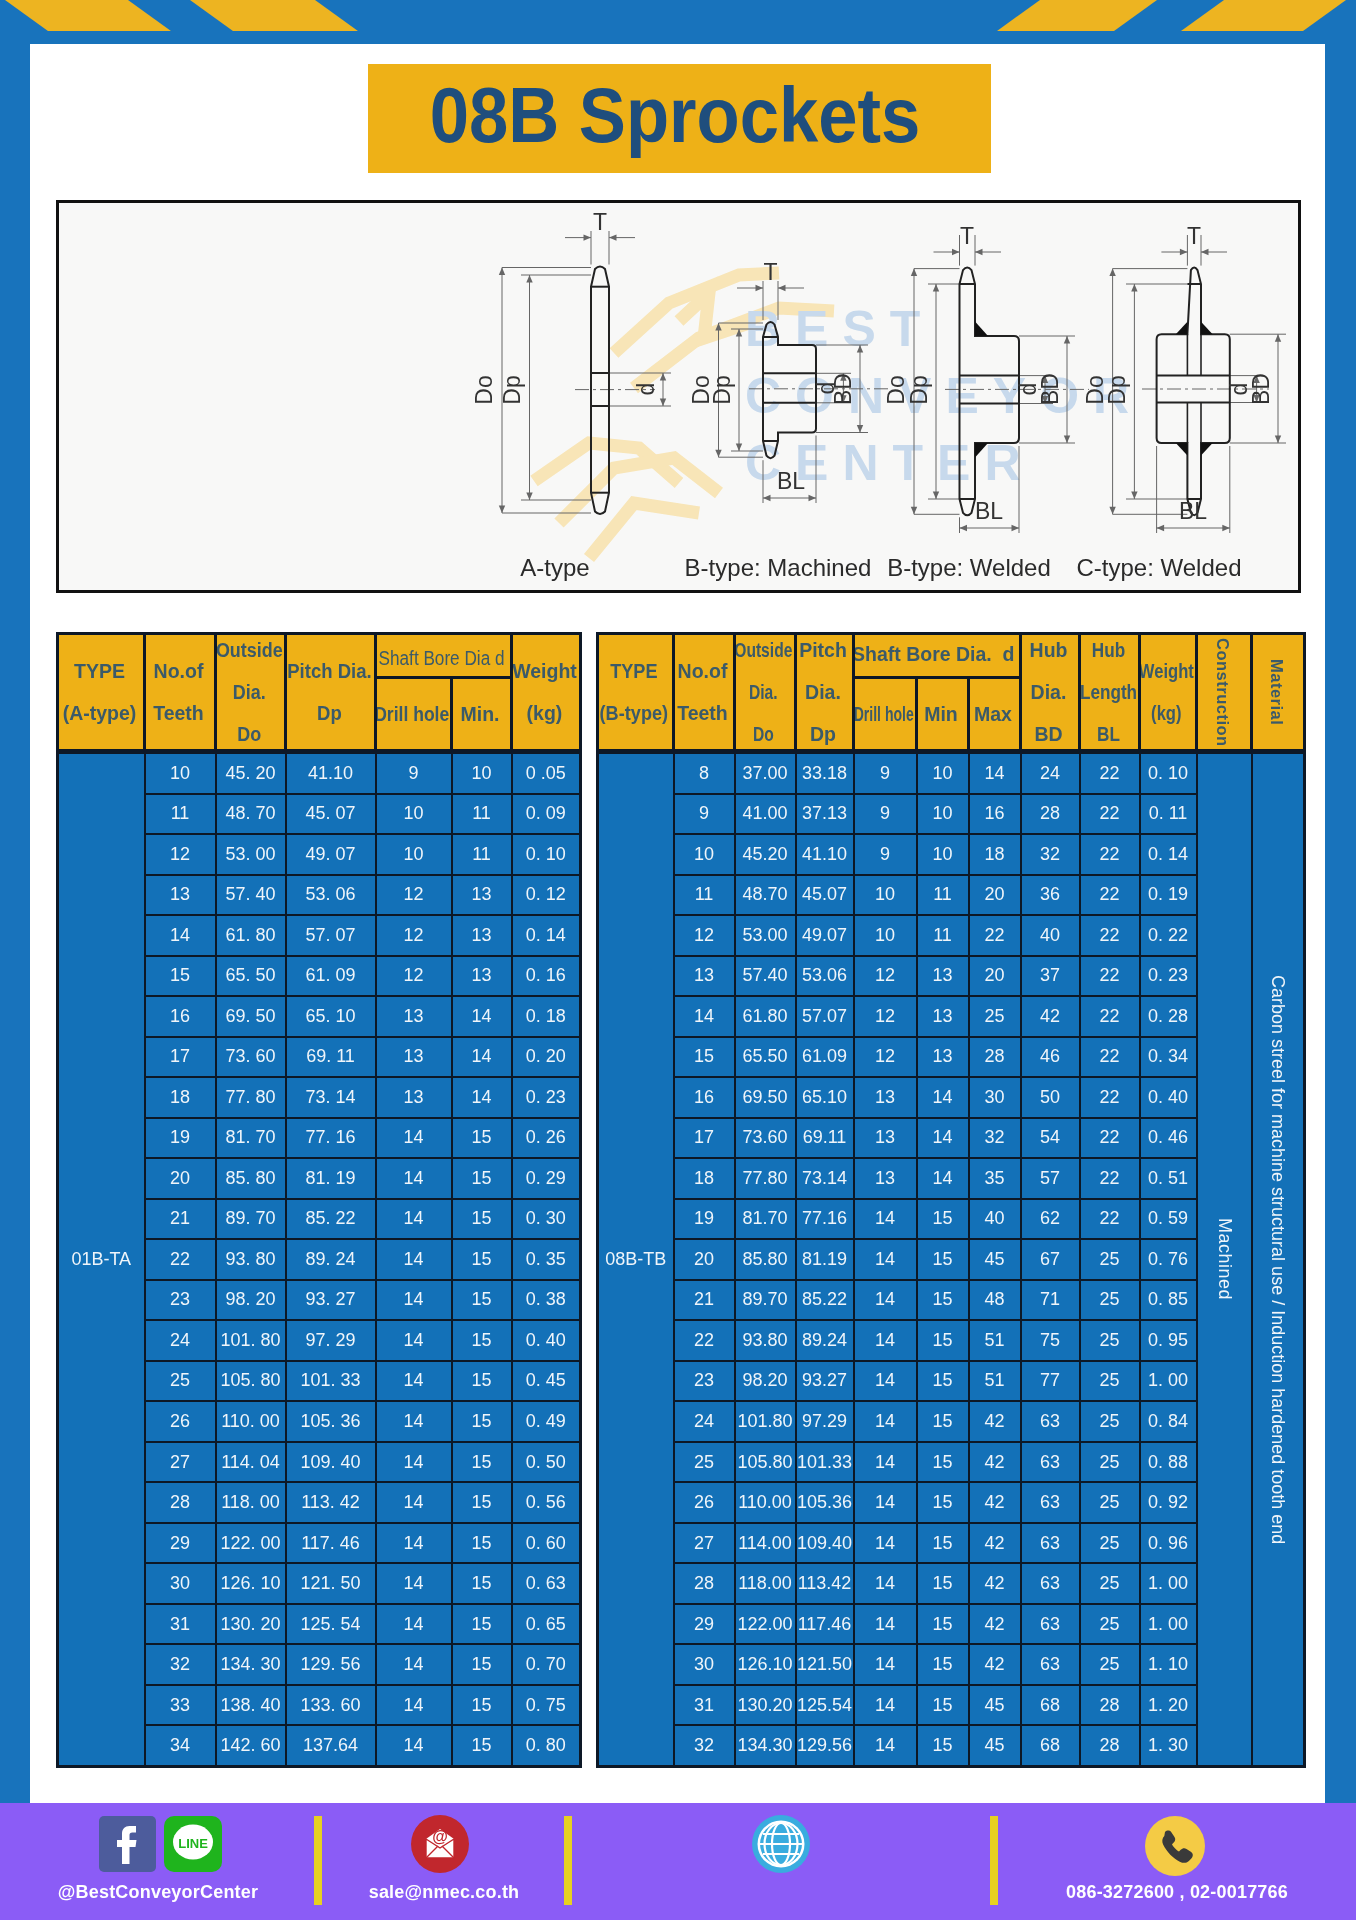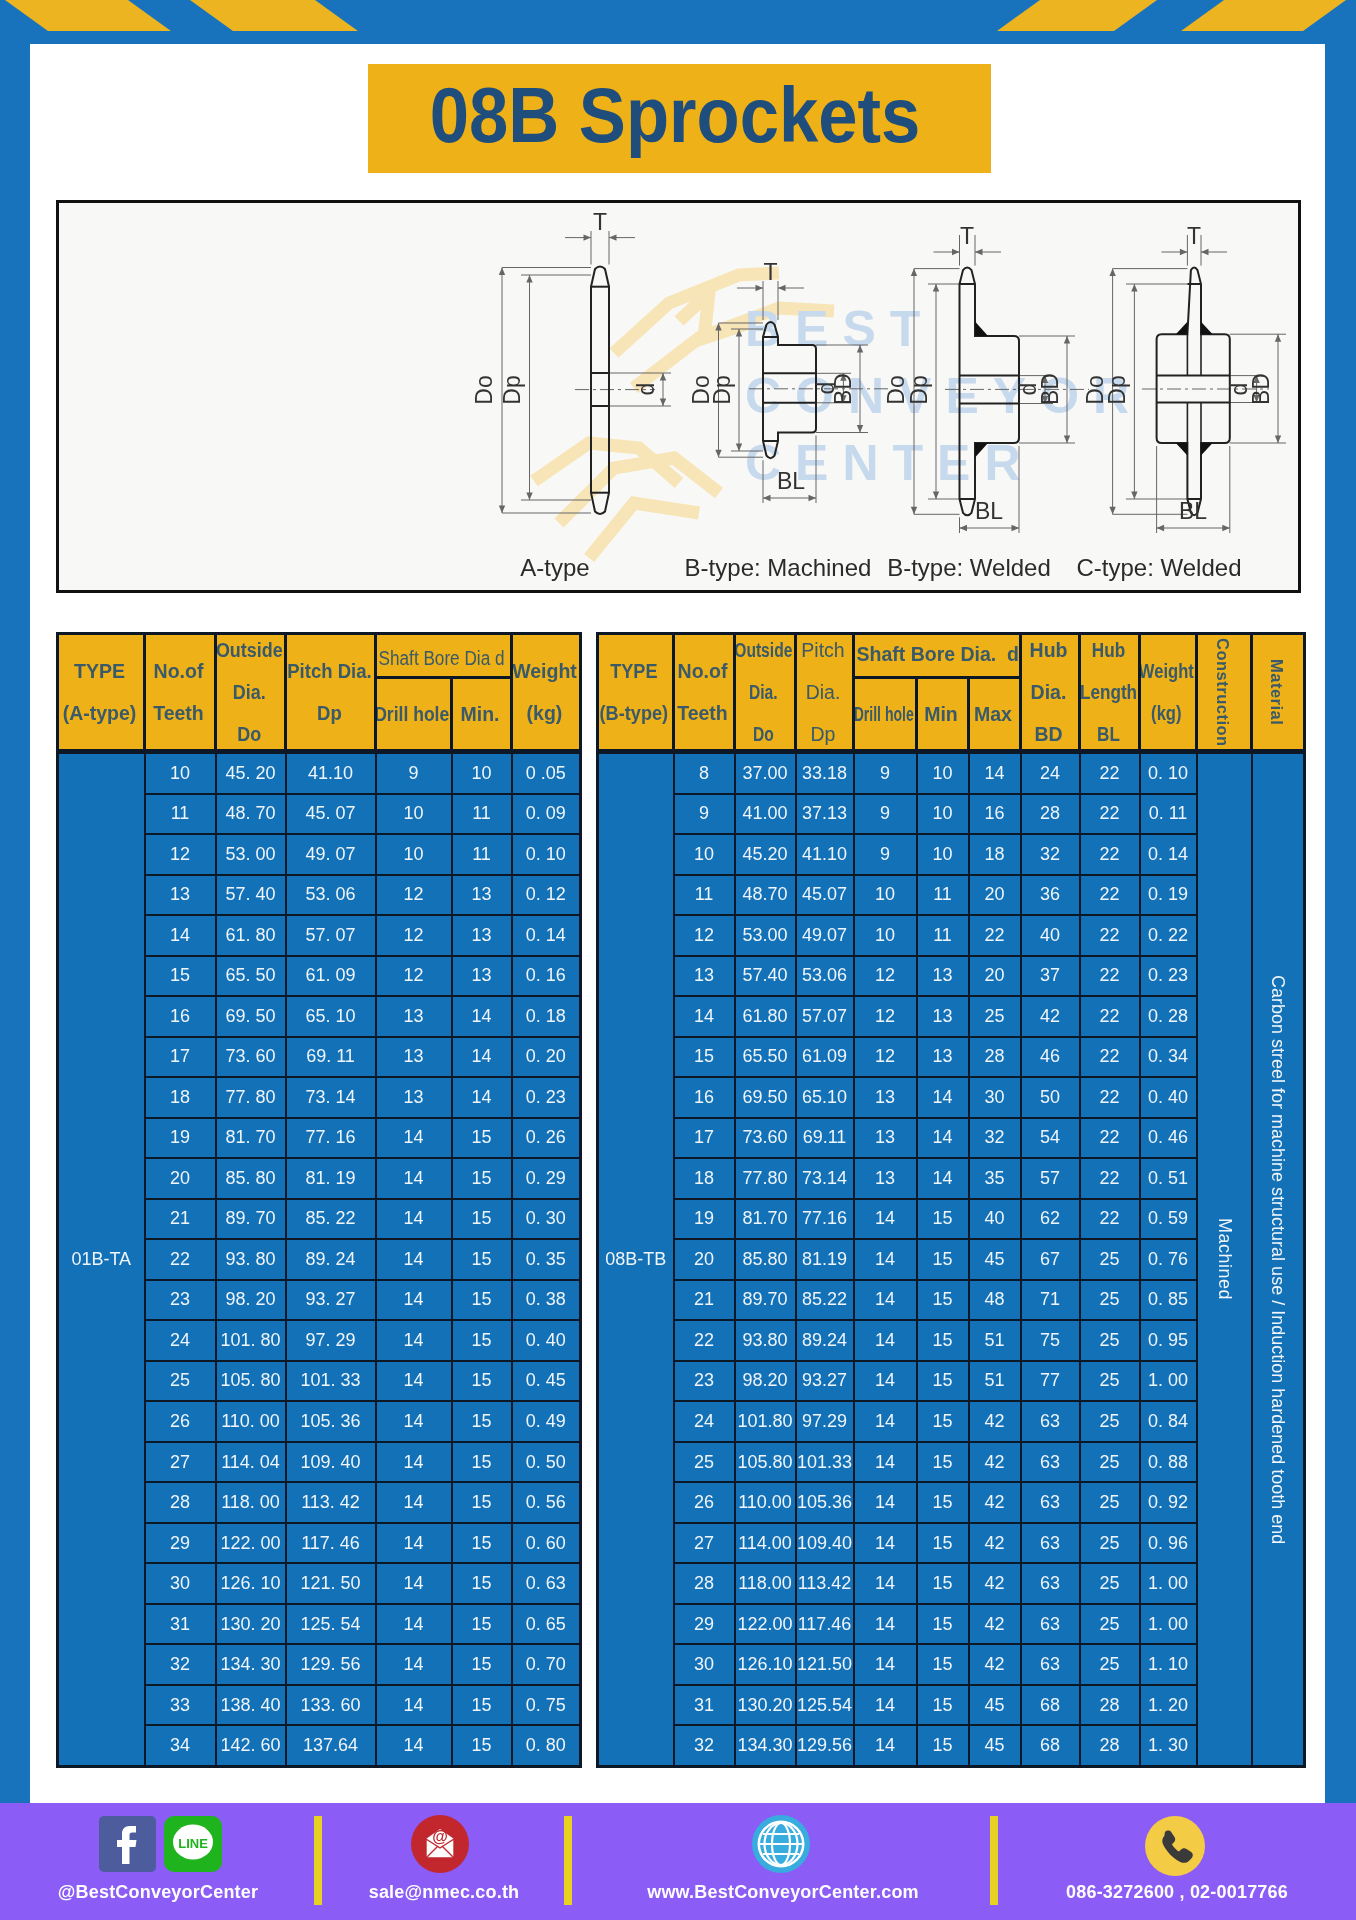--- a/index.html
+++ b/index.html
@@ -284,24 +284,24 @@
 <div style="position:absolute;left:596px;top:632px;width:710px;height:120px;background:#EEB117;border:3px solid #0D1826;box-sizing:border-box">
     <div style="position:absolute;left:-3px;top:-3px;width:76px;height:120px;display:flex;align-items:center;justify-content:center;text-align:center;font-weight:bold;font-size:19.5px;line-height:42px;color:#3B5A69">
       <span style="white-space:nowrap;transform:scaleX(0.93)">TYPE<br>(B-type)</span>
     </div>
     <div style="position:absolute;left:73px;top:-3px;width:61px;height:120px;display:flex;align-items:center;justify-content:center;text-align:center;font-weight:bold;font-size:19.5px;line-height:42px;color:#3B5A69">
       <span>No.of<br>Teeth</span>
     </div>
     <div style="position:absolute;left:134px;top:-3px;width:61px;height:120px;display:flex;align-items:center;justify-content:center;text-align:center;font-weight:bold;font-size:19.5px;line-height:42px;color:#3B5A69">
       <span style="white-space:nowrap;transform:scaleX(0.8)">Outside<br>Dia.<br>Do</span>
     </div>
-    <div style="position:absolute;left:195px;top:-3px;width:58px;height:120px;display:flex;align-items:center;justify-content:center;text-align:center;font-weight:normal;font-size:19.5px;line-height:42px;color:#3B5A69">
+    <div style="position:absolute;left:195px;top:-3px;width:58px;height:120px;display:flex;align-items:center;justify-content:center;text-align:center;font-weight:bold;font-size:19.5px;line-height:42px;color:#3B5A69">
       <span>Pitch<br>Dia.<br>Dp</span>
     </div>
-    <div style="position:absolute;left:253px;top:-3px;width:167px;height:44px;display:flex;align-items:center;justify-content:flex-end;text-align:center;font-weight:bold;font-size:19.5px;line-height:42px;color:#3B5A69">
+    <div style="position:absolute;left:253px;top:-3px;width:167px;height:44px;display:flex;align-items:center;justify-content:flex-start;text-align:center;font-weight:bold;font-size:19.5px;line-height:42px;color:#3B5A69">
       <span>Shaft Bore Dia.&nbsp; d</span>
     </div>
     <div style="position:absolute;left:253px;top:41px;width:63px;height:76px;display:flex;align-items:center;justify-content:center;text-align:center;font-weight:bold;font-size:19.5px;line-height:42px;color:#3B5A69">
       <span style="white-space:nowrap;transform:scaleX(0.72)">Drill hole</span>
     </div>
     <div style="position:absolute;left:316px;top:41px;width:52px;height:76px;display:flex;align-items:center;justify-content:center;text-align:center;font-weight:bold;font-size:19.5px;line-height:42px;color:#3B5A69">
       <span>Min</span>
     </div>
     <div style="position:absolute;left:368px;top:41px;width:52px;height:76px;display:flex;align-items:center;justify-content:center;text-align:center;font-weight:bold;font-size:19.5px;line-height:42px;color:#3B5A69">
       <span>Max</span>
@@ -873,18 +873,17 @@
         <line x1="11" y1="19" x2="47" y2="19"></line>
         <line x1="11" y1="39" x2="47" y2="39"></line>
       </g>
     </svg>
     <svg width="60" height="60" viewBox="0 0 60 60" style="position:absolute;left:1145px;top:13px">
       <circle cx="30" cy="30" r="30" fill="#F4CB45"></circle>
       <path d="M20 16 c2 -2 5 -2 6.5 0.5 l3 4.5 c1.3 2 0.8 4 -1 5.8 l-1.5 1.5 c1 2.5 4.5 6 7 7.2 l1.7 -1.7 c1.8 -1.8 3.8 -2.2 5.8 -0.9 l4.3 2.9 c2.6 1.6 2.6 4.6 0.5 6.7 l-2.4 2.4 c-2.2 2.2 -5.6 2.6 -8.6 1 -7.3 -3.8 -13.6 -10 -17.2 -17.5 -1.4 -3 -1 -6.2 1.2 -8.4 Z" fill="#3A3A3A"></path>
     </svg>
     <div class="ft" style="left:8px;top:79px;width:300px">@BestConveyorCenter</div>
     <div class="ft" style="left:306px;top:79px;width:276px">sale@nmec.co.th</div>
-    <div class="ft" style="left:588px;top:79px;width:390px">www.BestConveyorCenter.com</div>
     <div class="ft" style="left:1002px;top:79px;width:350px">086-3272600 , 02-0017766</div>
     <div style="position:absolute;left:314px;top:13px;width:8px;height:89px;background:#E7D121"></div>
     <div style="position:absolute;left:564px;top:13px;width:8px;height:89px;background:#E7D121"></div>
     <div style="position:absolute;left:990px;top:13px;width:8px;height:89px;background:#E7D121"></div>
   </div>
 
 </body></html>

